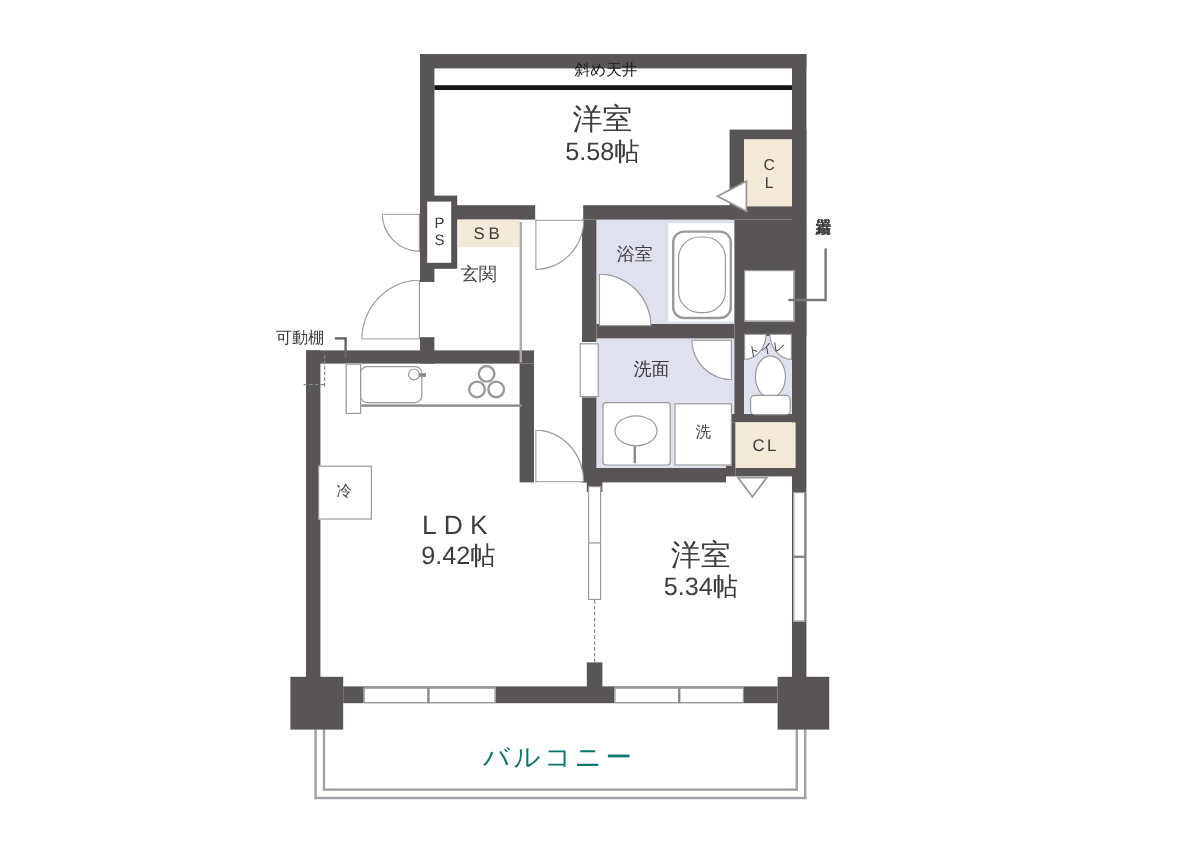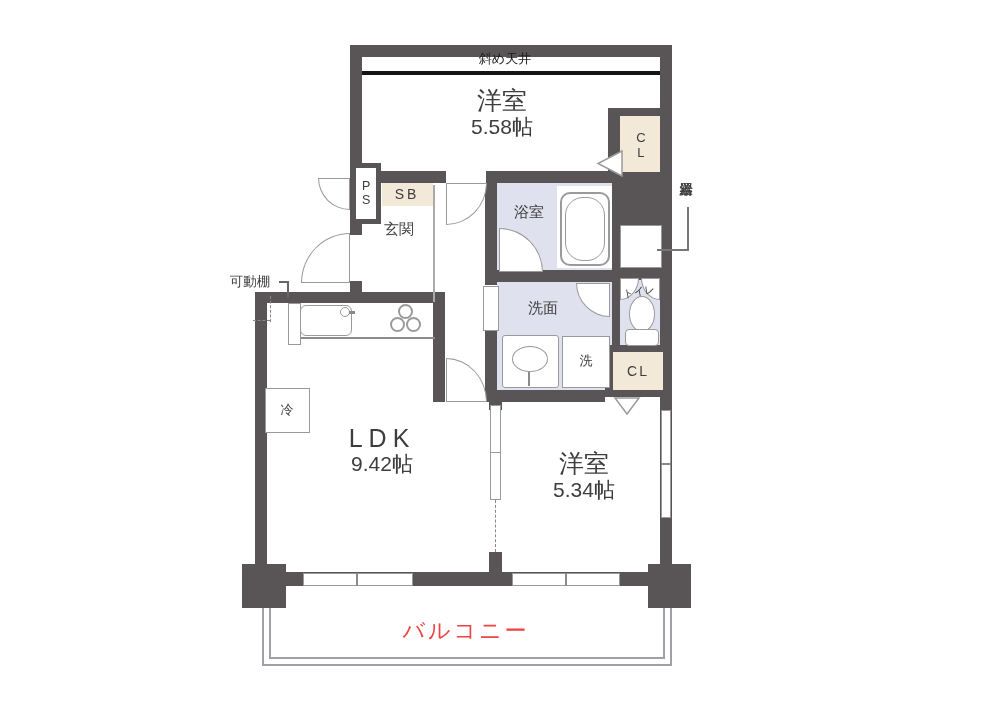--- a/index.html
+++ b/index.html
@@ -147,21 +147,21 @@
 
   <div class="lbl" style="left:529px;top:212px;font-size:15px;">浴室</div>
   <div class="lbl" style="left:543px;top:308px;font-size:15px;">洗面</div>
   <div class="lbl" style="left:586px;top:361px;font-size:13px;">洗</div>
   <div class="lbl" style="left:639px;top:291px;font-size:10.5px;transform:translate(-50%,-50%) rotate(-10deg);">トイレ</div>
   <div class="lbl" style="left:638px;top:371px;font-size:14px;letter-spacing:2px;">CL</div>
 
   <div class="lbl" style="left:250px;top:282px;font-size:13.5px;">可動棚</div>
   <div class="lbl" style="left:287px;top:410px;font-size:13px;">冷</div>
 
-  <div class="lbl" style="left:382px;top:438px;font-size:25px;letter-spacing:6px;">LDK</div>
+  <div class="lbl" style="left:382px;top:438px;font-size:22px;letter-spacing:6px;">LDK</div>
   <div class="lbl" style="left:382px;top:464px;font-size:21px;">9.42帖</div>
 
   <div class="lbl" style="left:584px;top:463px;font-size:25px;">洋室</div>
   <div class="lbl" style="left:584px;top:490px;font-size:21px;">5.34帖</div>
 
-  <div class="lbl" style="left:466px;top:631px;font-size:22px;letter-spacing:3px;color:#ef4444;">バルコニー</div>
+  <div class="lbl" style="left:466px;top:631px;font-size:22px;letter-spacing:3px;color:#0f766e;">バルコニー</div>
 
 </div>
 
 </body></html>

